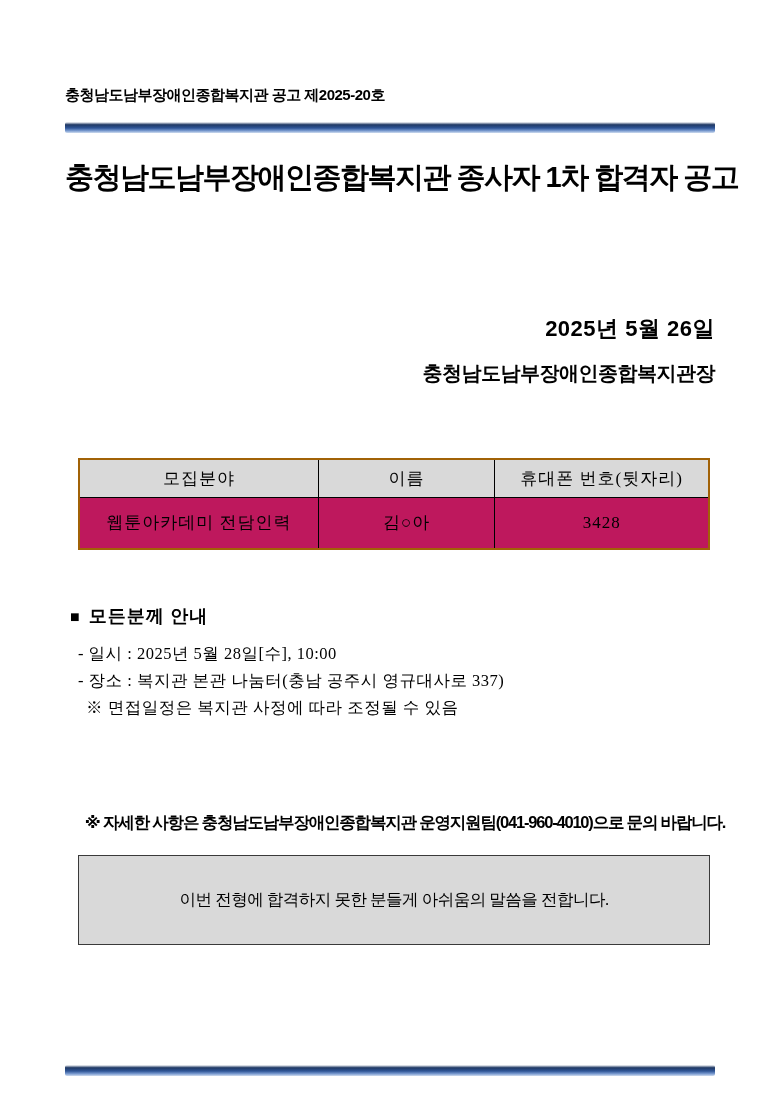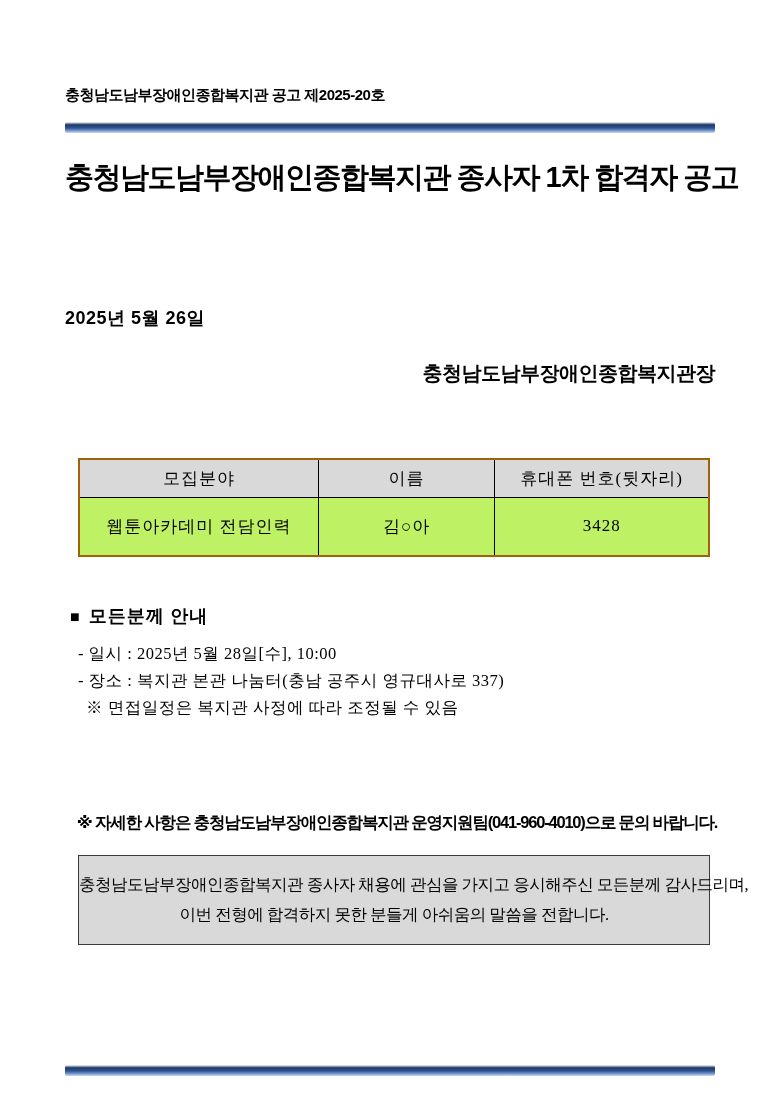--- a/index.html
+++ b/index.html
@@ -36,23 +36,23 @@
   }
 
   .intro {
     position: absolute; left: 65px; width: 650px; top: 246px;
     font-family: "Liberation Sans", "DejaVu Sans", sans-serif;
     font-weight: bold; font-size: 17.5px; letter-spacing: -0.8px;
     white-space: nowrap;
   }
 
   .date-line {
-    position: absolute; left: 65px; width: 650px; top: 306px;
+    position: absolute; left: 65px; width: 650px; top: 314px;
     font-family: "Liberation Sans", "DejaVu Sans", sans-serif;
-    font-weight: bold; font-size: 18px; text-align: left; letter-spacing: 0.5px;
+    font-weight: bold; font-size: 22px; text-align: right; letter-spacing: 0.5px;
   }
 
   .signature {
     position: absolute; left: 65px; width: 650px; top: 360px;
     font-family: "Liberation Sans", "DejaVu Sans", sans-serif;
     font-weight: bold; font-size: 20px; text-align: right; letter-spacing: -0.5px;
   }
 
   .section-heading {
     position: absolute; left: 70px;
@@ -68,35 +68,35 @@
     font-size: 17px;
   }
   table.pass-table th, table.pass-table td {
     border: 1px solid #000000;
     text-align: center; vertical-align: middle;
     font-weight: normal;
     letter-spacing: 1px;
   }
   table.pass-table { border: 2px solid #a16207; }
   table.pass-table th { background: #d9d9d9; height: 38px; }
-  table.pass-table td { background: #bef264; height: 59px; }
+  table.pass-table td { background: #be185d; height: 52px; }
   .col-field { width: 38%; }
   .col-name  { width: 28%; }
   .col-phone { width: 34%; }
 
   .interview-list {
     position: absolute; left: 78px; top: 640px; width: 600px;
     list-style: none;
     font-size: 16.5px; letter-spacing: 0.5px;
   }
   .interview-list li { line-height: 27px; white-space: nowrap; }
   .interview-list li.note { padding-left: 8px; }
 
   .contact-notice {
-    position: absolute; left: 72px; width: 650px; top: 812px;
+    position: absolute; left: 80px; width: 650px; top: 812px;
     font-family: "Liberation Sans", "DejaVu Sans", sans-serif;
     font-weight: bold; font-size: 16.5px; letter-spacing: -1.2px;
     text-align: center; white-space: nowrap;
   }
 
   .closing-box {
     position: absolute; left: 78px; top: 855px; width: 632px; height: 90px;
     background: #d9d9d9; border: 1.5px solid #3a3a3a;
     display: flex; flex-direction: column; justify-content: center;
     text-align: center; font-size: 16.5px; letter-spacing: -0.5px;
@@ -143,19 +143,18 @@
 
   <ul class="interview-list">
     <li>- 일시 : 2025년 5월 28일[수], 10:00</li>
     <li>- 장소 : 복지관 본관 나눔터(충남 공주시 영규대사로 337)</li>
     <li class="note">※ 면접일정은 복지관 사정에 따라 조정될 수 있음</li>
   </ul>
 
   <div class="contact-notice">※ 자세한 사항은 충청남도남부장애인종합복지관 운영지원팀(041-960-4010)으로 문의 바랍니다.</div>
 
   <div class="closing-box">
-    <div class="line">충청남도남부장애인종합복지관 종사자 채용에 관심을 가지고 응시해주신 모든분께 감사드리며,</div>
     <div class="line">이번 전형에 합격하지 못한 분들게 아쉬움의 말씀을 전합니다.</div>
   </div>
 
   <div class="bar bar-bottom"></div>
 
 </div>
 
 </body></html>

